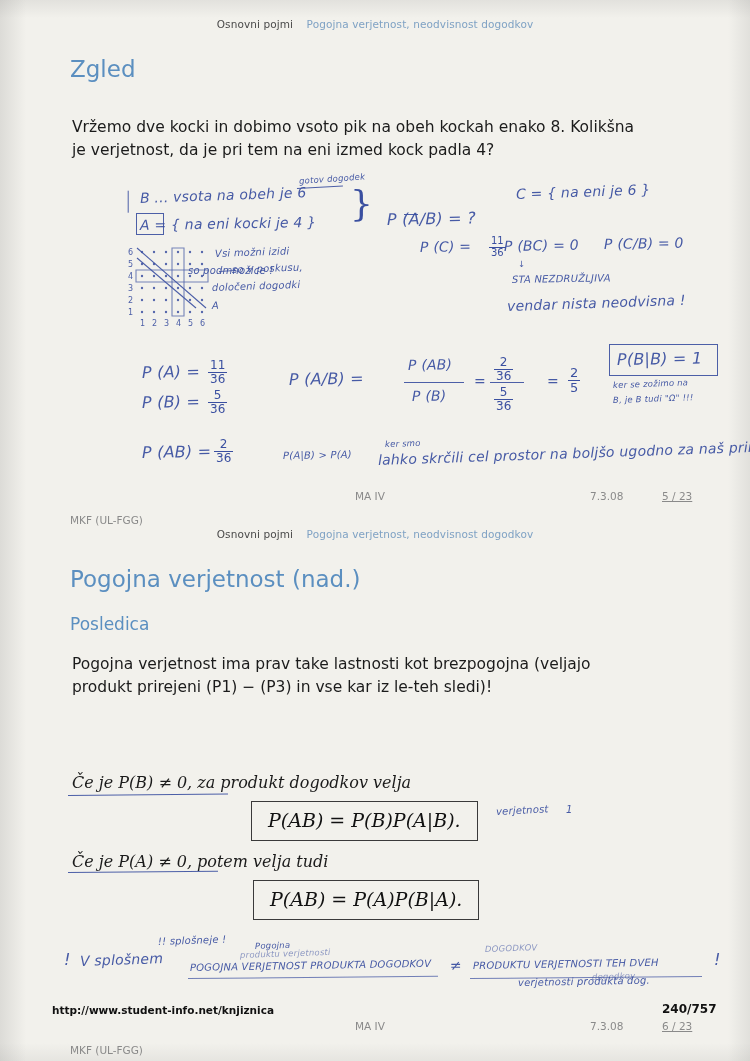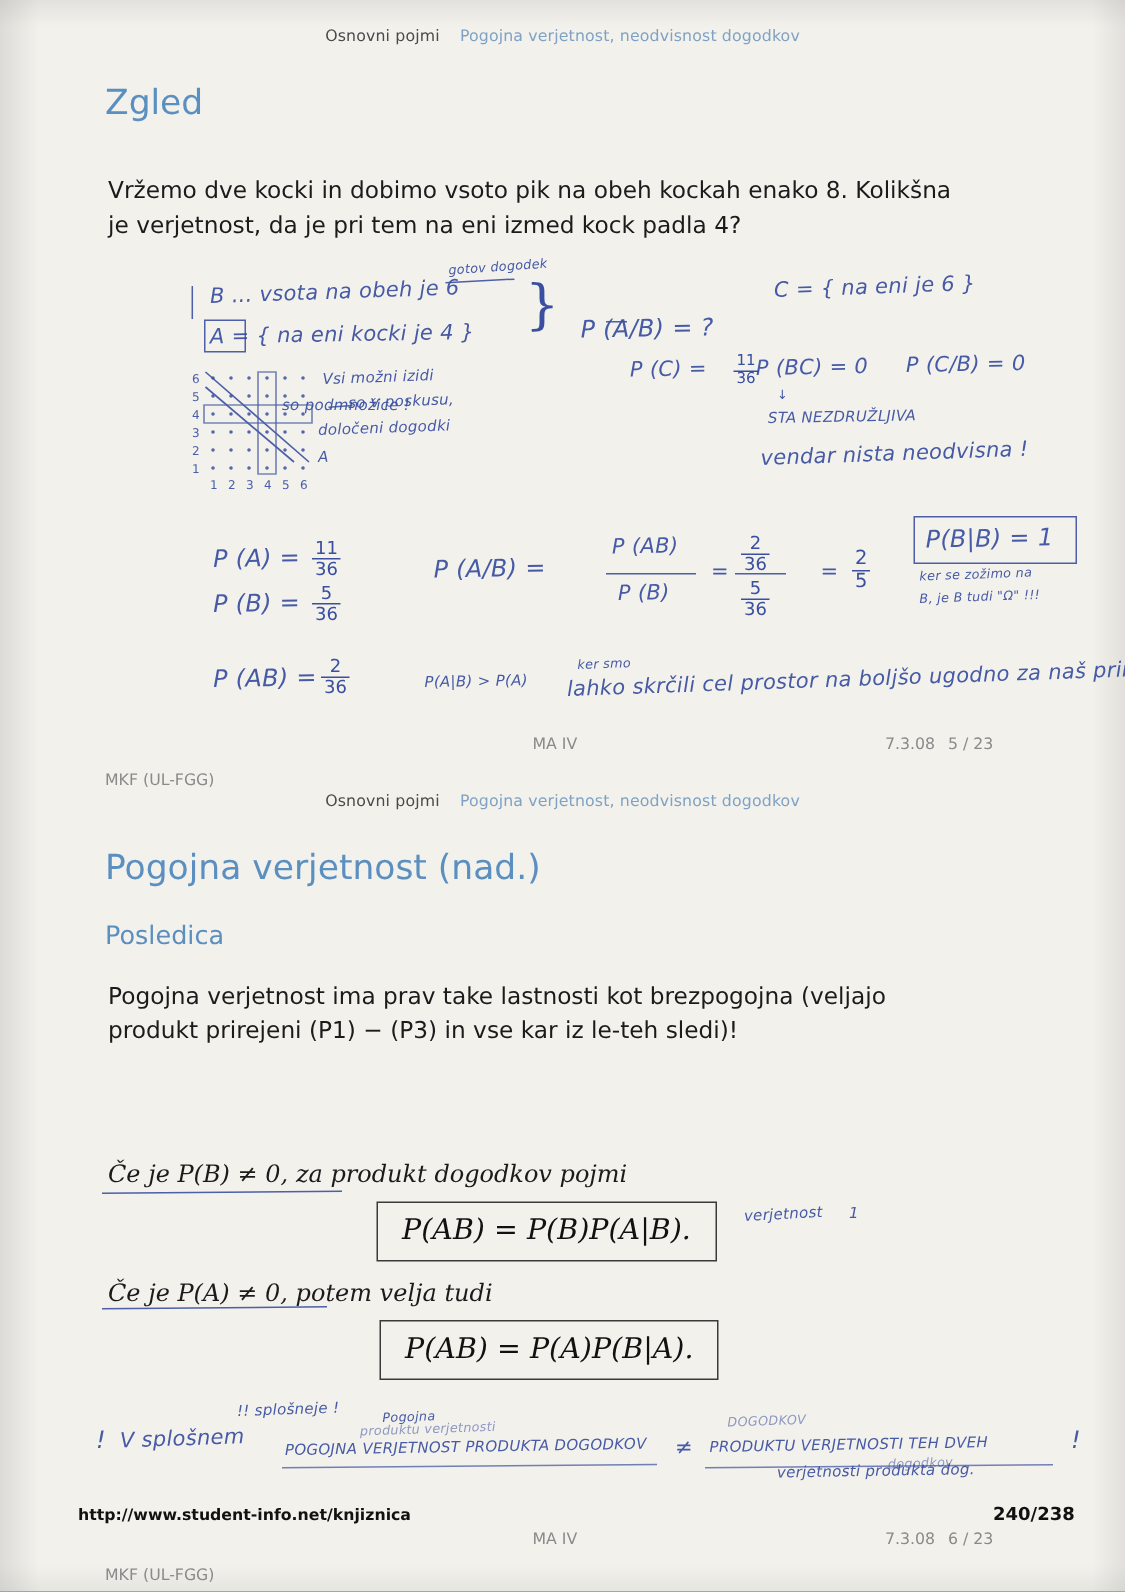--- a/index.html
+++ b/index.html
@@ -87,21 +87,21 @@
     position: absolute;
     left: 0;
     width: 750px;
     font-size: 10.5px;
     color: #8a8a8a;
   }
   .footer span { position: absolute; }
   .f-left { left: 70px; margin-top: 24px; }
   .f-mid { left: 355px; }
   .f-right1 { left: 590px; }
-  .f-right2 { left: 632px; }
+  .f-right2 { left: 662px; text-decoration: underline; }
 
   
   .hw {
     position: absolute;
     color: #3a4fa0;
     font-family: "DejaVu Sans", sans-serif;
     font-style: italic;
     font-size: 12px;
     letter-spacing: 0.2px;
     white-space: nowrap;
@@ -353,21 +353,21 @@
       <span class="sub">Pogojna verjetnost, neodvisnost dogodkov</span>
     </div>
 
     <div class="title">Pogojna verjetnost (nad.)</div>
 
     <div class="body-text" style="left:72px; top:125px; width:620px;">Pogojna verjetnost ima prav take lastnosti kot brezpogojna (veljajo</div>
     <div class="body-text" style="left:72px; top:148px; width:620px;">produkt prirejeni (P1) − (P3) in vse kar iz le-teh sledi)!</div>
 
     <div class="subtitle">Posledica</div>
 
-    <div class="body-text serif-it" style="left:72px; top:243px; font-size:16px;">Če je P(B) ≠ 0, za produkt dogodkov pojmi</div>
+    <div class="body-text serif-it" style="left:72px; top:243px; font-size:16px;">Če je P(B) ≠ 0, za produkt dogodkov velja</div>
 
     <div class="formula-box" style="left:251px; top:273px;">P(AB) = P(B)P(A|B).</div>
 
     <div class="body-text serif-it" style="left:72px; top:322px; font-size:16px;">Če je P(A) ≠ 0, potem velja tudi</div>
 
     <div class="formula-box" style="left:253px; top:352px;">P(AB) = P(A)P(B|A).</div>
 
     <div class="footer" style="top:492px;">
       <span class="f-left">MKF  (UL-FGG)</span>
       <span class="f-mid">MA IV</span>
@@ -393,14 +393,14 @@
     <div class="hw xs" style="left:485px; top:944px; transform:rotate(-2deg); opacity:0.55;">DOGODKOV</div>
     <div class="hw sm" style="left:473px; top:960px; transform:rotate(-1deg);">PRODUKTU VERJETNOSTI TEH DVEH</div>
     <div class="hw sm" style="left:518px; top:977px; transform:rotate(-1deg);">verjetnosti produkta dog.</div>
     <div class="hw xs" style="left:592px; top:972px; transform:rotate(-2deg); opacity:0.55;">dogodkov</div>
     <div class="hw xl" style="left:714px; top:950px;">!</div>
     <div class="hw-line" style="left:188px; top:978px; width:250px; transform:rotate(-0.5deg); opacity:0.7;"></div>
     <div class="hw-line" style="left:470px; top:978px; width:232px; transform:rotate(-0.5deg); opacity:0.7;"></div>
   </div>
 
   <div class="url">http://www.student-info.net/knjiznica</div>
-  <div class="pageno">240/238</div>
+  <div class="pageno">240/757</div>
 </div>
 
 </body></html>

